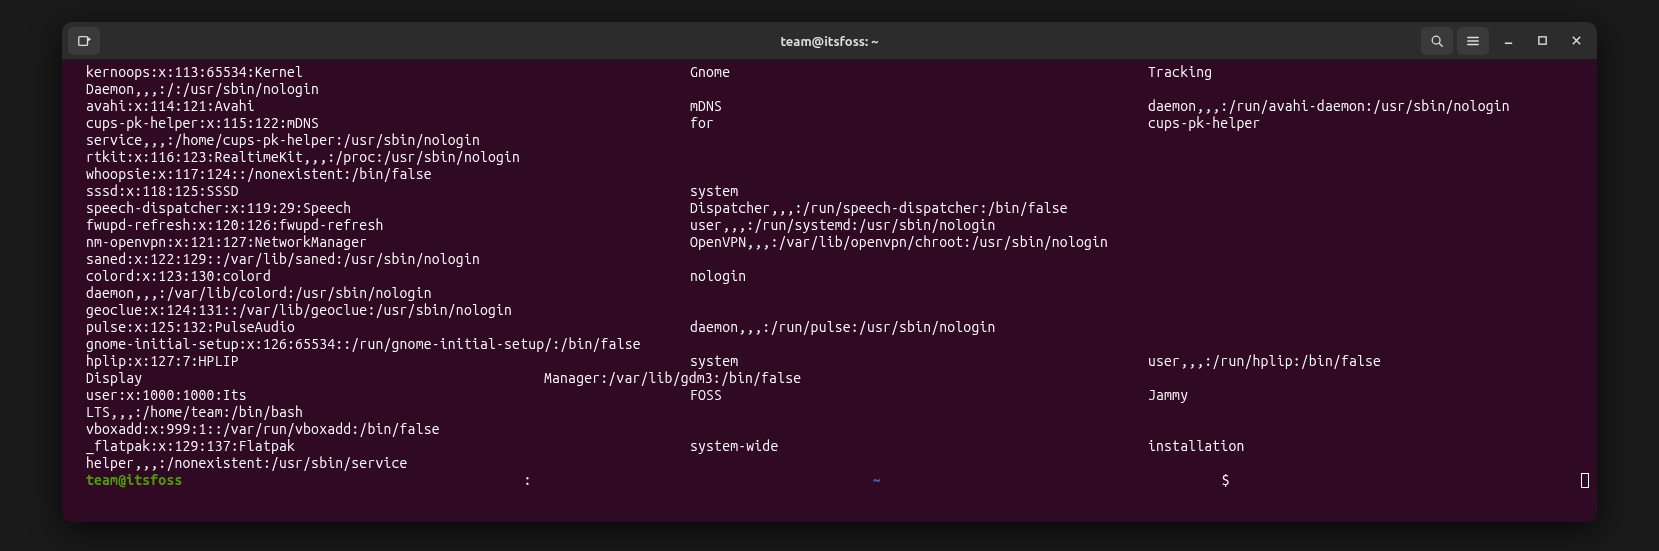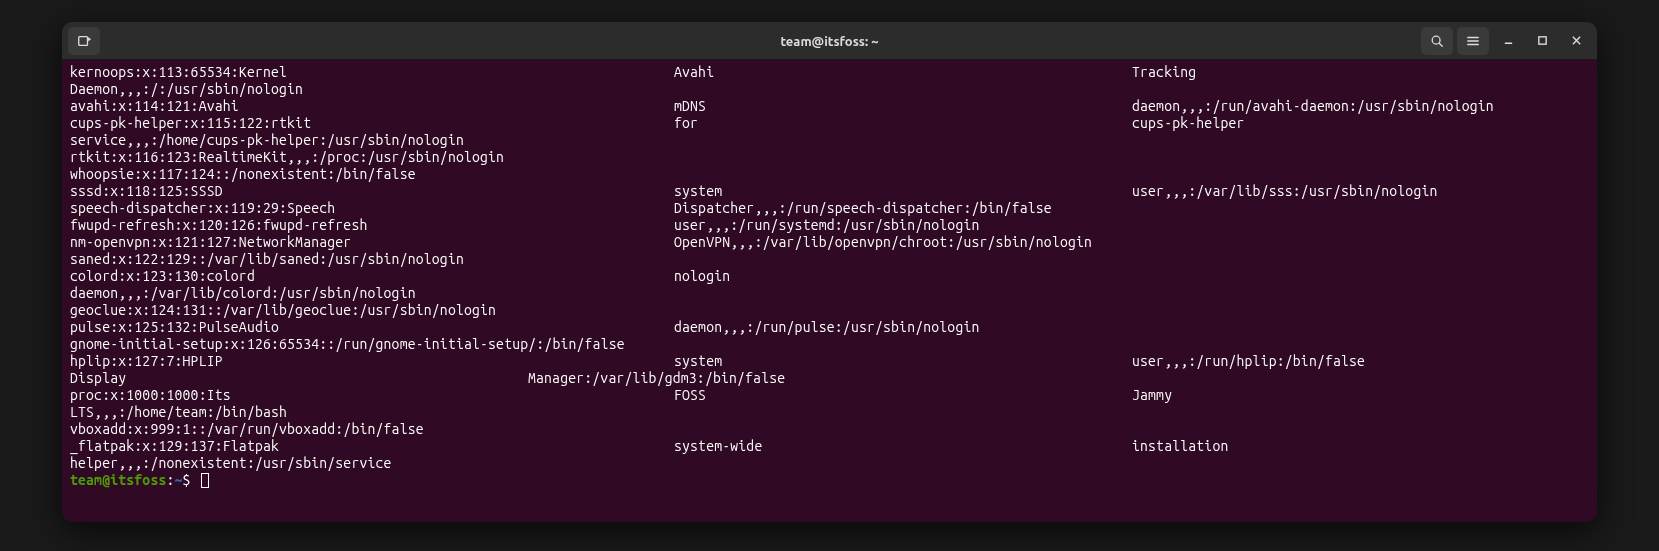--- a/index.html
+++ b/index.html
@@ -88,32 +88,34 @@
       stroke-width: 1.5;
     }
     .terminal-body {
       flex: 1;
       padding: 4px 8px;
       color: #fff;
       line-height: 17px;
       font-size: 14px;
       letter-spacing: 0.2px;
       overflow: hidden;
+      margin-left: 16px;
     }
     .line {
       display: flex;
       white-space: pre;
     }
     .col0 { width: 604px; flex-shrink: 0; }
     .col1 { width: 458px; flex-shrink: 0; }
     .col2 { flex: 1; }
     .prompt-line {
       display: flex;
       align-items: center;
       white-space: pre;
+      justify-content: space-between;
     }
     .prompt-userhost { color: #4e9a06; font-weight: bold; }
     .prompt-colon { color: #fff; }
     .prompt-path { color: #3465a4; font-weight: bold; }
     .prompt-dollar { color: #fff; }
     .cursor {
       display: inline-block;
       width: 8px;
       height: 15px;
       border: 1px solid #fff;
@@ -159,39 +161,39 @@
       </div>
       <div class="win-control">
         <svg viewBox="0 0 12 12">
             <path d="M2 2 L10 10 M10 2 L2 10"></path>
           </svg>
       </div>
     </div>
   </div>
 
   <div class="terminal-body" id="terminal-lines">
-  <div class="line"><span class="col0">kernoops:x:113:65534:Kernel</span><span class="col1">Avahi</span><span class="col2">Tracking</span></div>
+  <div class="line"><span class="col0">kernoops:x:113:65534:Kernel</span><span class="col1">Gnome</span><span class="col2">Tracking</span></div>
       <div class="line"><span class="col0">Daemon,,,:/:/usr/sbin/nologin</span><span class="col1"></span><span class="col2"></span></div>
       <div class="line"><span class="col0">avahi:x:114:121:Avahi</span><span class="col1">mDNS</span><span class="col2">daemon,,,:/run/avahi-daemon:/usr/sbin/nologin</span></div>
-      <div class="line"><span class="col0">cups-pk-helper:x:115:122:rtkit</span><span class="col1">for</span><span class="col2">cups-pk-helper</span></div>
+      <div class="line"><span class="col0">cups-pk-helper:x:115:122:mDNS</span><span class="col1">for</span><span class="col2">cups-pk-helper</span></div>
       <div class="line"><span class="col0">service,,,:/home/cups-pk-helper:/usr/sbin/nologin</span><span class="col1"></span><span class="col2"></span></div>
       <div class="line"><span class="col0">rtkit:x:116:123:RealtimeKit,,,:/proc:/usr/sbin/nologin</span><span class="col1"></span><span class="col2"></span></div>
       <div class="line"><span class="col0">whoopsie:x:117:124::/nonexistent:/bin/false</span><span class="col1"></span><span class="col2"></span></div>
-      <div class="line"><span class="col0">sssd:x:118:125:SSSD</span><span class="col1">system</span><span class="col2">user,,,:/var/lib/sss:/usr/sbin/nologin</span></div>
+      <div class="line"><span class="col0">sssd:x:118:125:SSSD</span><span class="col1">system</span></div>
       <div class="line"><span class="col0">speech-dispatcher:x:119:29:Speech</span><span class="col1">Dispatcher,,,:/run/speech-dispatcher:/bin/false</span><span class="col2"></span></div>
       <div class="line"><span class="col0">fwupd-refresh:x:120:126:fwupd-refresh</span><span class="col1">user,,,:/run/systemd:/usr/sbin/nologin</span><span class="col2"></span></div>
       <div class="line"><span class="col0">nm-openvpn:x:121:127:NetworkManager</span><span class="col1">OpenVPN,,,:/var/lib/openvpn/chroot:/usr/sbin/nologin</span><span class="col2"></span></div>
       <div class="line"><span class="col0">saned:x:122:129::/var/lib/saned:/usr/sbin/nologin</span><span class="col1"></span><span class="col2"></span></div>
       <div class="line"><span class="col0">colord:x:123:130:colord</span><span class="col1">nologin</span></div>
       <div class="line"><span class="col0">daemon,,,:/var/lib/colord:/usr/sbin/nologin</span><span class="col1"></span><span class="col2"></span></div>
       <div class="line"><span class="col0">geoclue:x:124:131::/var/lib/geoclue:/usr/sbin/nologin</span><span class="col1"></span><span class="col2"></span></div>
       <div class="line"><span class="col0">pulse:x:125:132:PulseAudio</span><span class="col1">daemon,,,:/run/pulse:/usr/sbin/nologin</span><span class="col2"></span></div>
       <div class="line"><span class="col0">gnome-initial-setup:x:126:65534::/run/gnome-initial-setup/:/bin/false</span><span class="col1"></span><span class="col2"></span></div>
       <div class="line"><span class="col0">hplip:x:127:7:HPLIP</span><span class="col1">system</span><span class="col2">user,,,:/run/hplip:/bin/false</span></div>
       <div class="line"><span class="col1">Display</span><span class="col2">Manager:/var/lib/gdm3:/bin/false</span></div>
-      <div class="line"><span class="col0">proc:x:1000:1000:Its</span><span class="col1">FOSS</span><span class="col2">Jammy</span></div>
+      <div class="line"><span class="col0">user:x:1000:1000:Its</span><span class="col1">FOSS</span><span class="col2">Jammy</span></div>
       <div class="line"><span class="col0">LTS,,,:/home/team:/bin/bash</span><span class="col1"></span><span class="col2"></span></div>
       <div class="line"><span class="col0">vboxadd:x:999:1::/var/run/vboxadd:/bin/false</span><span class="col1"></span><span class="col2"></span></div>
       <div class="line"><span class="col0">_flatpak:x:129:137:Flatpak</span><span class="col1">system-wide</span><span class="col2">installation</span></div>
       <div class="line"><span class="col0">helper,,,:/nonexistent:/usr/sbin/service</span><span class="col1"></span><span class="col2"></span></div>
       <div class="prompt-line"><span class="prompt-userhost">team@itsfoss</span><span class="prompt-colon">:</span><span class="prompt-path">~</span><span class="prompt-dollar">$ </span><span class="cursor"></span></div>
     </div>
 </div>
 
 </body></html>

